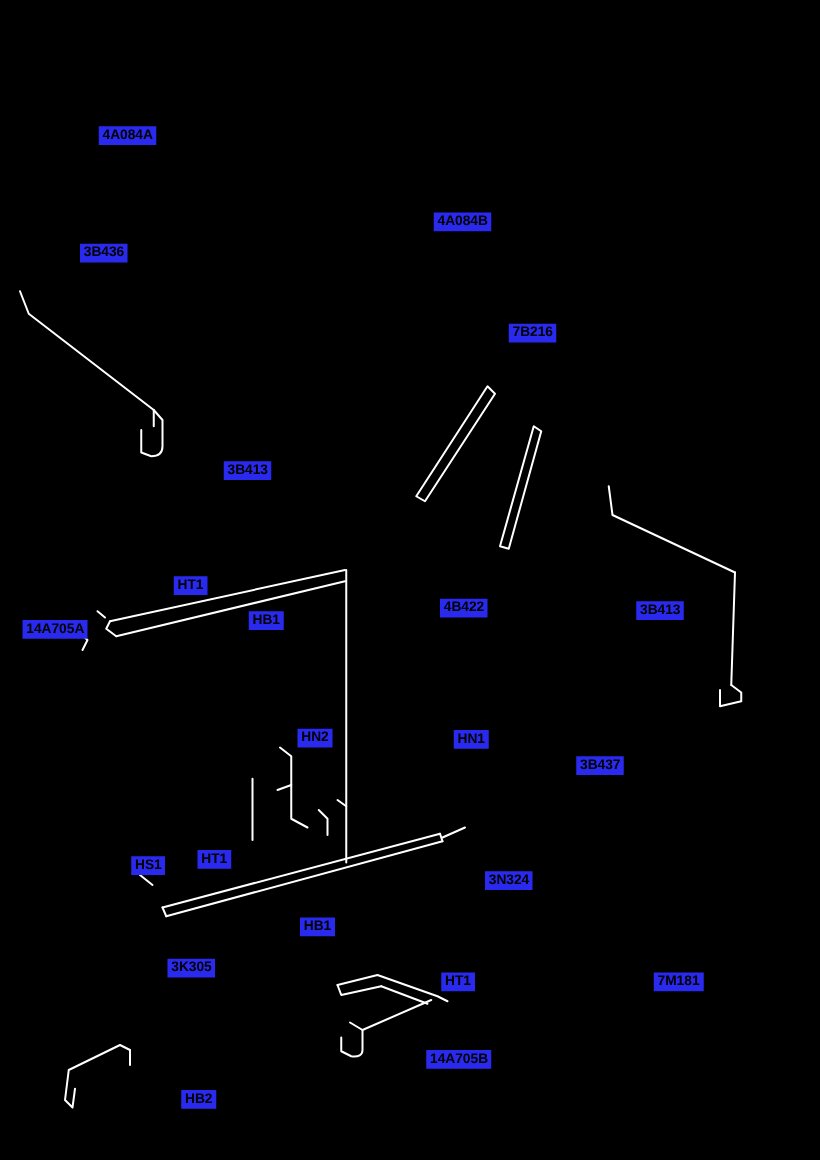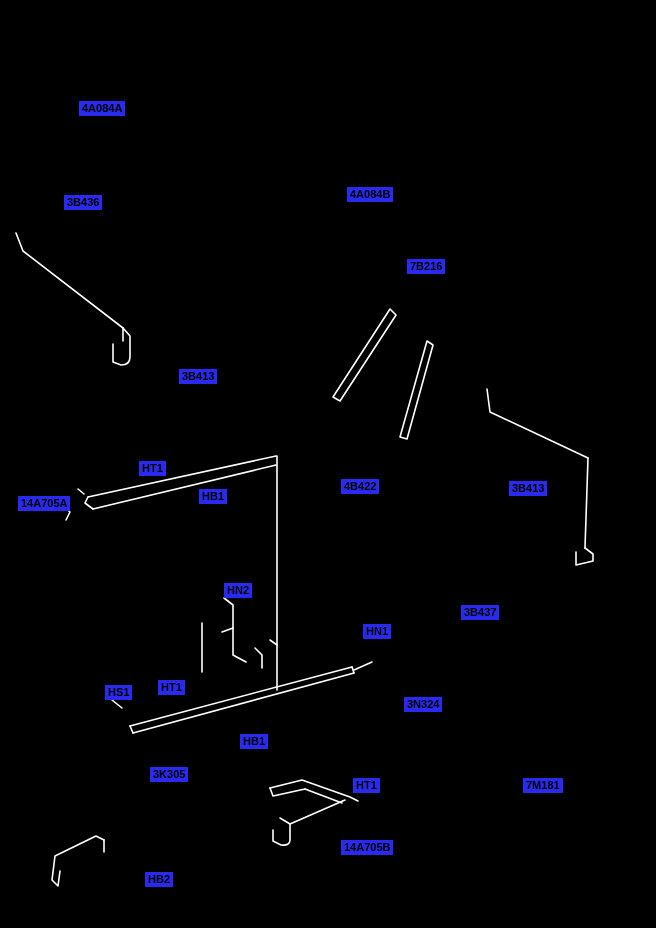--- a/index.html
+++ b/index.html
@@ -101,35 +101,35 @@
       <line x1="305" y1="789" x2="342" y2="803"></line>
     </g>
 
     <g>
       <polyline points="104,840 96,836 55,856 52,880 58,886 60,871"></polyline>
       <line x1="104" y1="840" x2="104" y2="852"></line>
     </g>
   </svg>
 
   <div class="label" style="left:79px;top:101px">4A084A</div>
-  <div class="label" style="left:347px;top:187px">4A084B</div>
+  <div class="label" style="left:347px;top:170px">4A084B</div>
   <div class="label" style="left:64px;top:195px">3B436</div>
   <div class="label" style="left:407px;top:259px">7B216</div>
   <div class="label" style="left:179px;top:369px">3B413</div>
   <div class="label" style="left:139px;top:461px">HT1</div>
   <div class="label" style="left:18px;top:496px">14A705A</div>
   <div class="label" style="left:199px;top:489px">HB1</div>
-  <div class="label" style="left:341px;top:479px">4B422</div>
+  <div class="label" style="left:352px;top:479px">4B422</div>
   <div class="label" style="left:509px;top:481px">3B413</div>
-  <div class="label" style="left:224px;top:583px">HN2</div>
+  <div class="label" style="left:238px;top:583px">HN2</div>
   <div class="label" style="left:461px;top:605px">3B437</div>
-  <div class="label" style="left:363px;top:624px">HN1</div>
+  <div class="label" style="left:363px;top:584px">HN1</div>
   <div class="label" style="left:158px;top:680px">HT1</div>
   <div class="label" style="left:105px;top:685px">HS1</div>
-  <div class="label" style="left:404px;top:697px">3N324</div>
+  <div class="label" style="left:388px;top:697px">3N324</div>
   <div class="label" style="left:240px;top:734px">HB1</div>
-  <div class="label" style="left:150px;top:767px">3K305</div>
+  <div class="label" style="left:134px;top:767px">3K305</div>
   <div class="label" style="left:353px;top:778px">HT1</div>
   <div class="label" style="left:523px;top:778px">7M181</div>
   <div class="label" style="left:341px;top:840px">14A705B</div>
   <div class="label" style="left:145px;top:872px">HB2</div>
 
 </div>
 
 </body></html>

